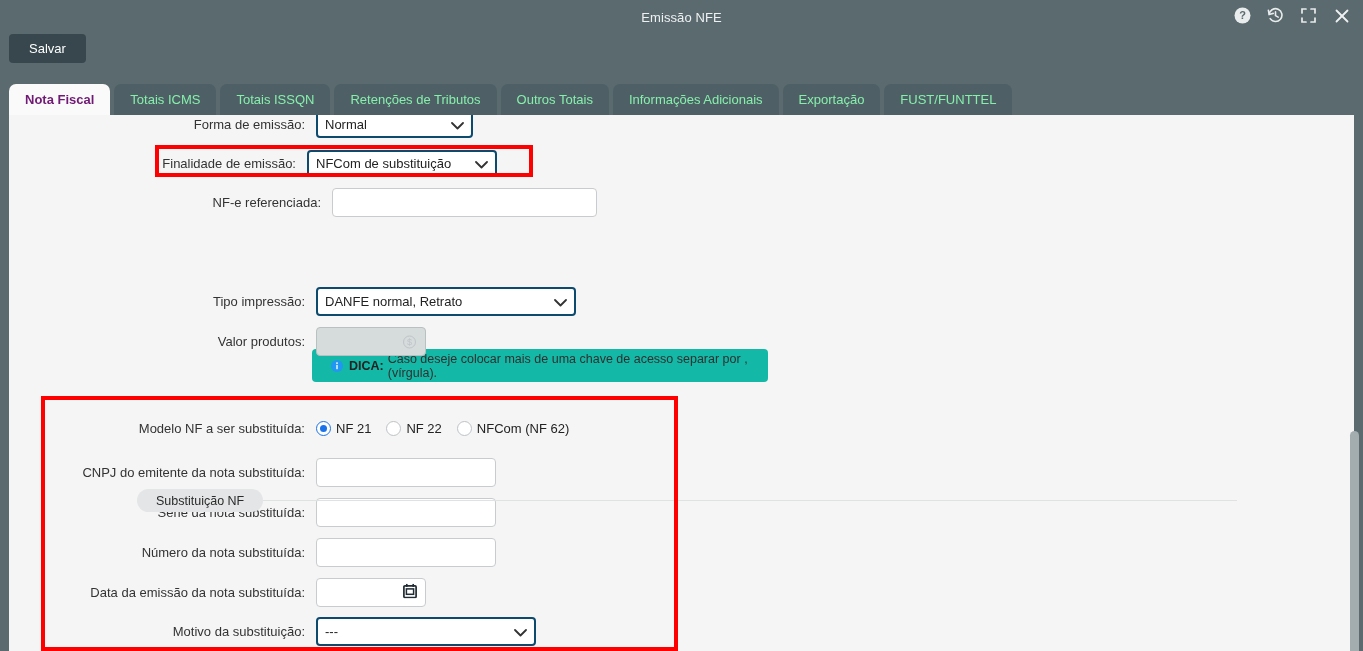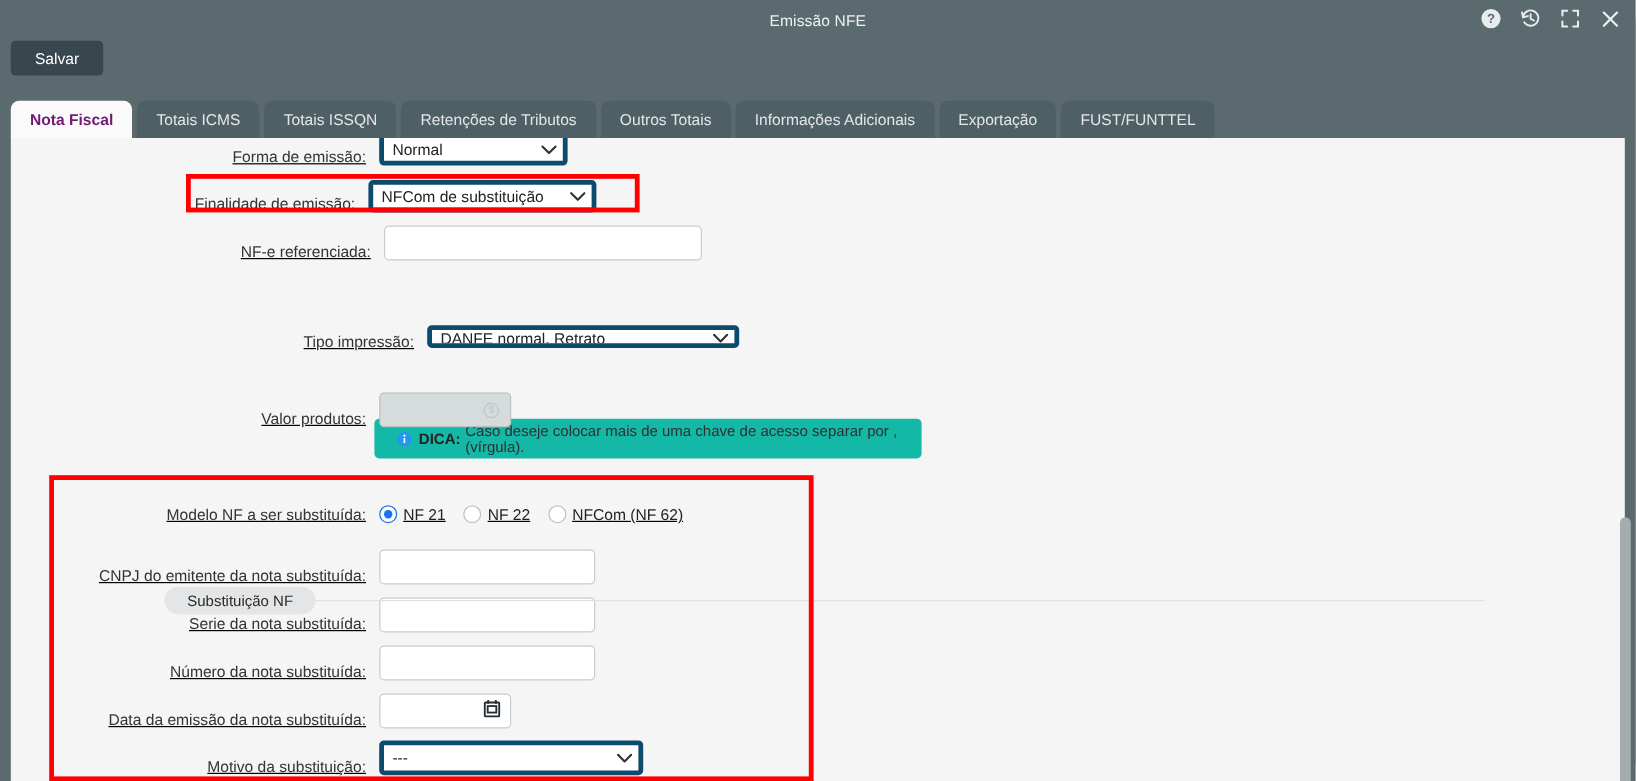--- a/index.html
+++ b/index.html
@@ -10,21 +10,20 @@
     overflow: hidden;
     font-family: "Liberation Sans", sans-serif;
   }
   body { background: #5a6a6e; }
 
   
   #app {
     position: relative;
     width: 1363px; height: 651px;
     background: #5a6a6e;
-    border-radius: 17px;
   }
 
   #titlebar {
     position: absolute; left: 0; top: 0;
     width: 1363px; height: 36px;
   }
   #titlebar .title {
     position: absolute; left: 0; top: 10px; width: 1363px;
     text-align: center;
     color: #eef1f2;
@@ -58,21 +57,21 @@
   #tabs {
     position: absolute; left: 9px; top: 84px;
     height: 31px;
     display: flex; align-items: flex-end; gap: 4px;
   }
   .tab {
     height: 31px;
     padding: 0 16px;
     display: flex; align-items: center;
     background: #4e6065;
-    color: #e5e5e5;
+    color: #86efac;
     font-size: 13px;
     border-radius: 7px 7px 0 0;
     cursor: pointer;
     white-space: nowrap;
   }
   .tab.active {
     background: #fafafa;
     color: #701a75;
     font-weight: bold;
   }
@@ -80,37 +79,37 @@
   
   #panel {
     position: absolute; left: 9px; top: 115px;
     width: 1345px; height: 536px;
     background: #f5f5f5;
     overflow: hidden;
   }
 
   .formrow {
     position: absolute;
-    display: flex; align-items: flex-end; text-decoration: underline;
+    display: flex; align-items: center;
   }
   .flabel {
     text-align: right;
     font-size: 13px;
     color: #333333;
     padding-right: 11px;
     white-space: nowrap;
   }
 
   select.ctl {
     height: 27px;
     font-size: 13px;
     font-family: "Liberation Sans", sans-serif;
     color: #222;
     background: #ffffff;
-    border: 4px solid #0c4a6e;
+    border: 2px solid #0c4a6e;
     border-radius: 4px;
     padding: 0 26px 0 7px;
     appearance: none; -webkit-appearance: none;
     cursor: pointer;
   }
   .selwrap { position: relative; display: inline-block; }
   .selwrap .chev {
     position: absolute; right: 9px; top: 50%;
     transform: translateY(-50%);
     pointer-events: none;
@@ -309,41 +308,41 @@
         </select>
         <span class="chev">
           <svg width="13" height="8" viewBox="0 0 13 8" fill="none" stroke="#333" stroke-width="1.8" stroke-linecap="round" stroke-linejoin="round">
               <path d="M1 1 L6.5 6.5 L12 1"></path>
             </svg>
         </span>
       </div>
     </div>
     <div class="redbox" style="left:146px; top:30px; width:378px; height:32px;"></div>
 
-    <div class="formrow" style="left:4px; top:73px; width:600px;">
+    <div class="formrow" style="left:16px; top:73px; width:600px;">
       <div class="flabel" style="width:307px;">NF-e referenciada:</div>
       <input class="ctl" style="width: 265px;" type="text" placeholder="">
     </div>
 
     <div id="dica">
       <span class="infoicon">
         <svg width="12" height="12" viewBox="0 0 12 12">
           <circle cx="6" cy="6" r="6" fill="#2196f3"></circle>
           <rect x="5.3" y="4.9" width="1.4" height="4.3" fill="#ffffff"></rect>
           <circle cx="6" cy="3.1" r="0.95" fill="#ffffff"></circle>
         </svg>
       </span>
       <b>DICA:</b>
       <span style="margin-left:4px;">Caso deseje colocar mais de uma chave de acesso separar por , (vírgula).</span>
     </div>
 
-    <div class="formrow" style="left:0px; top:156px; width:600px;margin-left:40px;">
+    <div class="formrow" style="left:0px; top:172px; width:600px;">
       <div class="flabel" style="width:307px;">Tipo impressão:</div>
       <div class="selwrap">
-        <select class="ctl" style="width:260px; height:19px;">
+        <select class="ctl" style="width:260px; height:29px;">
           <option>DANFE normal, Retrato</option>
         </select>
         <span class="chev">
           <svg width="13" height="8" viewBox="0 0 13 8" fill="none" stroke="#333" stroke-width="1.8" stroke-linecap="round" stroke-linejoin="round">
               <path d="M1 1 L6.5 6.5 L12 1"></path>
             </svg>
         </span>
       </div>
     </div>
 

